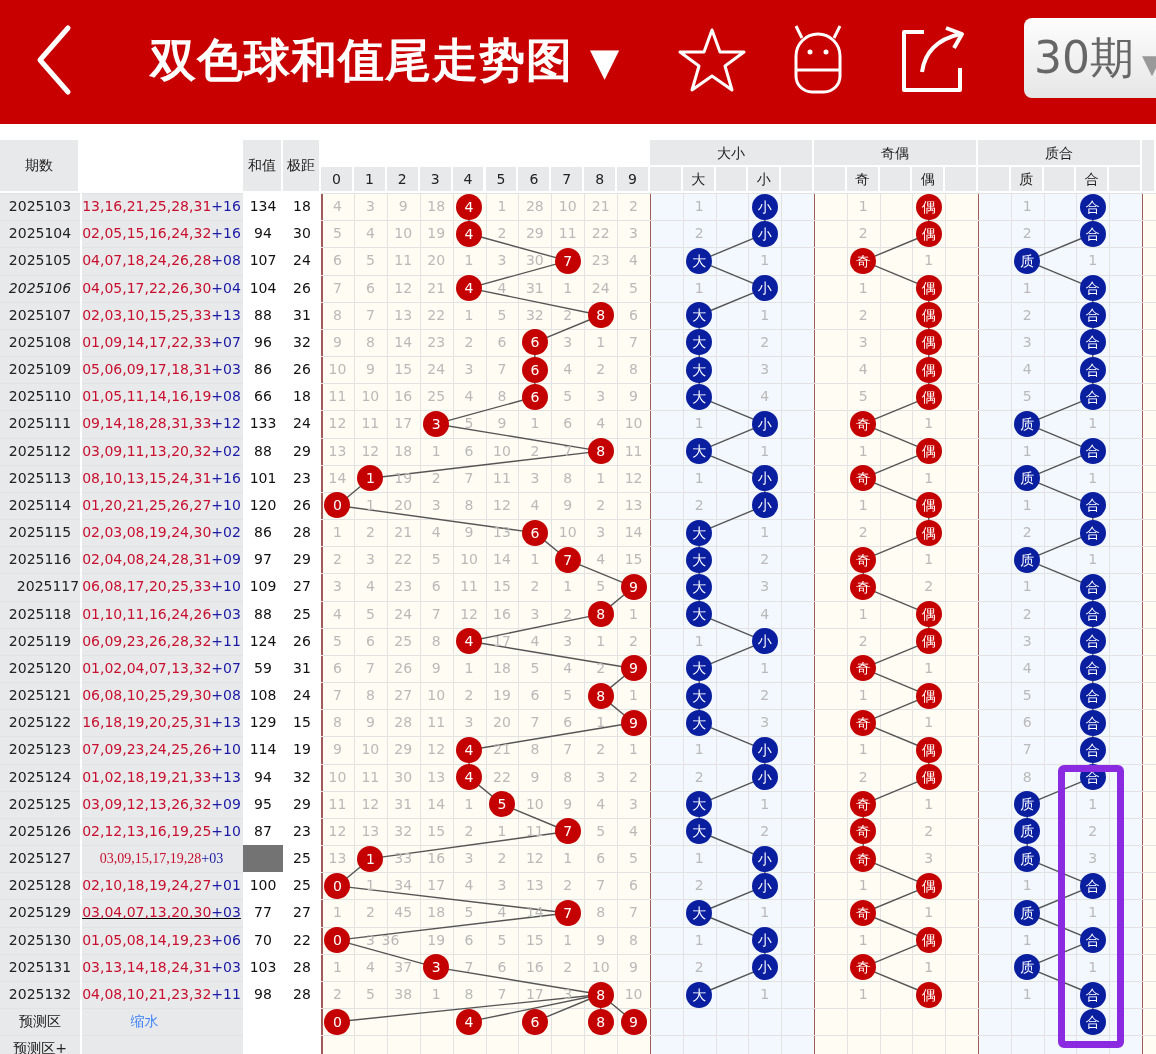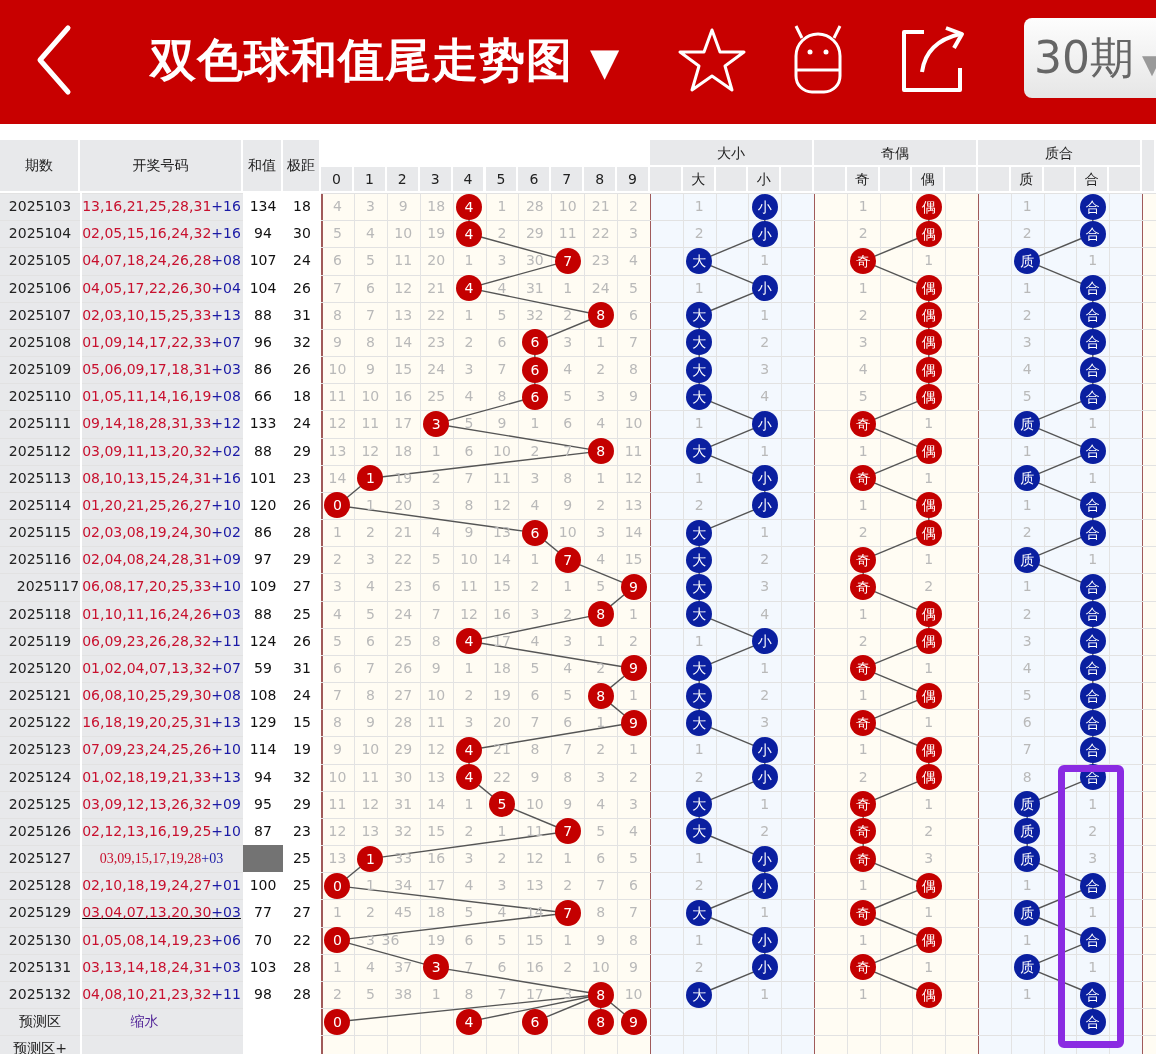--- a/index.html
+++ b/index.html
@@ -107,21 +107,20 @@
     <div class="grid-line" style="left: 846.8px; top: 53px; width: 1px; height: 869.44px;"></div>
     <div class="grid-line" style="left: 879.6px; top: 53px; width: 1px; height: 869.44px;"></div>
     <div class="grid-line" style="left: 912.4px; top: 53px; width: 1px; height: 869.44px;"></div>
     <div class="grid-line" style="left: 945.2px; top: 53px; width: 1px; height: 869.44px;"></div>
     <div class="grid-line" style="left: 1010.8px; top: 53px; width: 1px; height: 869.44px;"></div>
     <div class="grid-line" style="left: 1043.6px; top: 53px; width: 1px; height: 869.44px;"></div>
     <div class="grid-line" style="left: 1076.4px; top: 53px; width: 1px; height: 869.44px;"></div>
     <div class="grid-line" style="left: 1109.2px; top: 53px; width: 1px; height: 869.44px;"></div>
     <div class="grid-line" style="left: 80px; top: 53px; width: 2px; height: 869.44px; background: rgb(255, 255, 255);"></div>
     <div class="cell hd" style="left: 0px; top: 0px; width: 80px; height: 53px; line-height: 51px;">期数</div>
-    <div class="cell hd" style="left: 80px; top: 0px; width: 163px; height: 53px; line-height: 51px;">开奖号码</div>
     <div class="cell hd" style="left: 243px; top: 0px; width: 40px; height: 53px; line-height: 51px;">和值</div>
     <div class="cell hd" style="left: 283px; top: 0px; width: 38px; height: 53px; line-height: 51px;">极距</div>
     <div class="cell hd" style="left: 321px; top: 27px; width: 32.9px; height: 26px; line-height: 25px;">0</div>
     <div class="cell hd" style="left: 353.9px; top: 27px; width: 32.9px; height: 26px; line-height: 25px;">1</div>
     <div class="cell hd" style="left: 386.8px; top: 27px; width: 32.9px; height: 26px; line-height: 25px;">2</div>
     <div class="cell hd" style="left: 419.7px; top: 27px; width: 32.9px; height: 26px; line-height: 25px;">3</div>
     <div class="cell hd" style="left: 452.6px; top: 27px; width: 32.9px; height: 26px; line-height: 25px;">4</div>
     <div class="cell hd" style="left: 485.5px; top: 27px; width: 32.9px; height: 26px; line-height: 25px;">5</div>
     <div class="cell hd" style="left: 518.4px; top: 27px; width: 32.9px; height: 26px; line-height: 25px;">6</div>
     <div class="cell hd" style="left: 551.3px; top: 27px; width: 32.9px; height: 26px; line-height: 25px;">7</div>
@@ -327,21 +326,21 @@
     <div class="num" style="left: 584.2px; top: 107.34px; width: 32.9px; line-height: 27.17px;">23</div>
     <div class="num" style="left: 617.1px; top: 107.34px; width: 32.9px; line-height: 27.17px;">4</div>
     <div class="ball red" style="left: 554.75px; top: 107.925px;">7</div>
     <div class="ball blue" style="left: 686.2px; top: 107.925px;">大</div>
     <div class="num" style="left: 748.4px; top: 107.34px; width: 32.8px; line-height: 27.17px;">1</div>
     <div class="ball red" style="left: 850.2px; top: 107.925px;">奇</div>
     <div class="num" style="left: 912.4px; top: 107.34px; width: 32.8px; line-height: 27.17px;">1</div>
     <div class="ball blue" style="left: 1014.2px; top: 107.925px;">质</div>
     <div class="num" style="left: 1076.4px; top: 107.34px; width: 32.8px; line-height: 27.17px;">1</div>
     <div style="position: absolute; left: 0px; top: 134.51px; width: 321px; height: 27.17px;"></div>
-    <div class="cell" style="left: 0px; top: 134.51px; width: 80px; height: 27.17px; line-height: 27.17px; color: rgb(34, 34, 34);">2025106</div>
+    <div class="cell" style="left: 0px; top: 134.51px; width: 80px; height: 27.17px; line-height: 27.17px; color: rgb(34, 34, 34); font-style: italic;">2025106</div>
     <div class="cell" style="left: 80px; top: 134.51px; width: 163px; height: 27.17px; line-height: 27.17px;"><span style="color: rgb(200, 16, 46);">04,05,17,22,26,30</span><span style="color: rgb(26, 26, 166);">+04</span></div>
     <div class="cell" style="left: 243px; top: 134.51px; width: 40px; height: 27.17px; line-height: 27.17px; background: rgb(255, 255, 255); color: rgb(17, 17, 17);">104</div>
     <div class="cell" style="left: 283px; top: 134.51px; width: 38px; height: 27.17px; line-height: 27.17px; background: rgb(255, 255, 255); color: rgb(17, 17, 17);">26</div>
     <div class="num" style="left: 321px; top: 134.51px; width: 32.9px; line-height: 27.17px;">7</div>
     <div class="num" style="left: 353.9px; top: 134.51px; width: 32.9px; line-height: 27.17px;">6</div>
     <div class="num" style="left: 386.8px; top: 134.51px; width: 32.9px; line-height: 27.17px;">12</div>
     <div class="num" style="left: 419.7px; top: 134.51px; width: 32.9px; line-height: 27.17px;">21</div>
     <div class="num" style="left: 485.5px; top: 134.51px; width: 32.9px; line-height: 27.17px;">4</div>
     <div class="num" style="left: 518.4px; top: 134.51px; width: 32.9px; line-height: 27.17px;">31</div>
     <div class="num" style="left: 551.3px; top: 134.51px; width: 32.9px; line-height: 27.17px;">1</div>
@@ -894,21 +893,21 @@
     <div class="num" style="left: 551.3px; top: 840.93px; width: 32.9px; line-height: 27.17px;">3</div>
     <div class="num" style="left: 617.1px; top: 840.93px; width: 32.9px; line-height: 27.17px;">10</div>
     <div class="ball red" style="left: 587.65px; top: 841.515px;">8</div>
     <div class="ball blue" style="left: 686.2px; top: 841.515px;">大</div>
     <div class="num" style="left: 748.4px; top: 840.93px; width: 32.8px; line-height: 27.17px;">1</div>
     <div class="ball red" style="left: 915.8px; top: 841.515px;">偶</div>
     <div class="num" style="left: 846.8px; top: 840.93px; width: 32.8px; line-height: 27.17px;">1</div>
     <div class="ball blue" style="left: 1079.8px; top: 841.515px;">合</div>
     <div class="num" style="left: 1010.8px; top: 840.93px; width: 32.8px; line-height: 27.17px;">1</div>
     <div class="cell" style="left: 0px; top: 868.1px; width: 80px; height: 27.17px; line-height: 27.17px; color: rgb(34, 34, 34);">预测区</div>
-    <div class="cell" style="left: 80px; top: 868.1px; width: 129px; height: 27.17px; line-height: 27.17px; color: #4c1d95;">缩水</div>
+    <div class="cell" style="left: 80px; top: 868.1px; width: 129px; height: 27.17px; line-height: 27.17px; color: #3b82f6;">缩水</div>
     <div class="cell" style="left: 243px; top: 868.1px; width: 78px; height: 54.34px; background: rgb(255, 255, 255);"></div>
     <div class="ball red" style="left: 324.45px; top: 868.685px;">0</div>
     <div class="ball red" style="left: 456.05px; top: 868.685px;">4</div>
     <div class="ball red" style="left: 521.85px; top: 868.685px;">6</div>
     <div class="ball red" style="left: 587.65px; top: 868.685px;">8</div>
     <div class="ball red" style="left: 620.55px; top: 868.685px;">9</div>
     <div class="ball blue" style="left: 1079.8px; top: 868.685px;">合</div>
     <div class="cell" style="left: 0px; top: 895.27px; width: 80px; height: 27.17px; line-height: 27.17px; color: rgb(34, 34, 34);">预测区+</div>
     <div style="position: absolute; left: 1058px; top: 625.155px; width: 66px; height: 282.845px; border: 7px solid rgb(138, 43, 226); border-radius: 6px; box-sizing: border-box; z-index: 5;"></div>
   </div>

